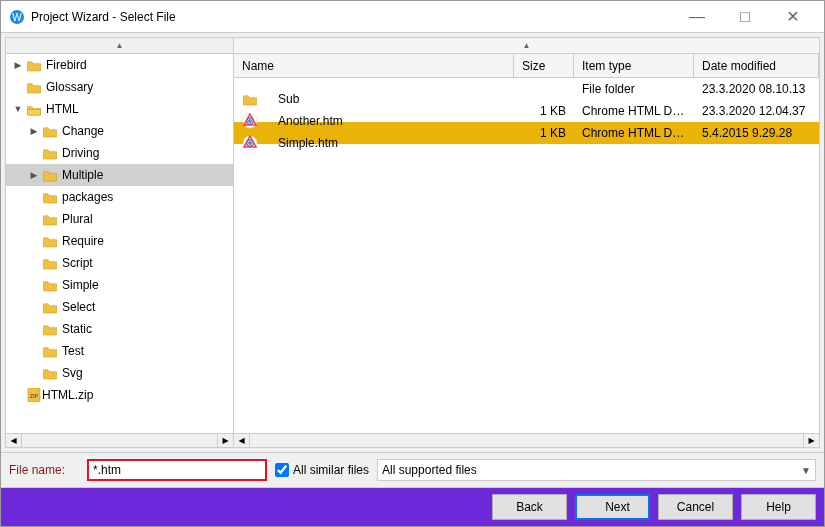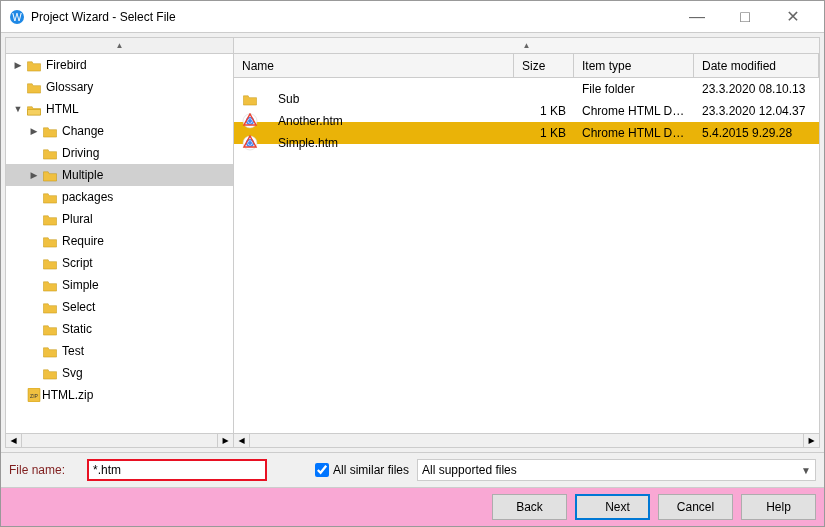--- a/index.html
+++ b/index.html
@@ -232,21 +232,20 @@
       padding: 0 4px;
       font-size: 12px;
       outline: none;
       background: #fff;
     }
     .checkbox-area {
       display: flex;
       align-items: center;
       gap: 4px;
       flex-shrink: 0;
-      margin-left: 40px;
     }
     .checkbox-area input { width: 14px; height: 14px; }
     .filetype-dropdown {
       flex: 1;
       height: 22px;
       border: 1px solid #ccc;
       padding: 0 4px;
       font-size: 12px;
       background: #fff;
       display: flex;
@@ -254,21 +253,21 @@
       justify-content: space-between;
       cursor: pointer;
     }
     .dropdown-arrow { font-size: 10px; color: #555; }
 
     .button-row {
       display: flex;
       justify-content: flex-end;
       padding: 6px 8px;
       gap: 8px;
-      background: #f9a8d4;
+      background: #6d28d9;
       border-top: 1px solid #ccc;
       flex-shrink: 0;
     }
     .btn {
       min-width: 75px;
       height: 26px;
       border: 1px solid #adadad;
       background: #e1e1e1;
       font-size: 12px;
       cursor: pointer;

